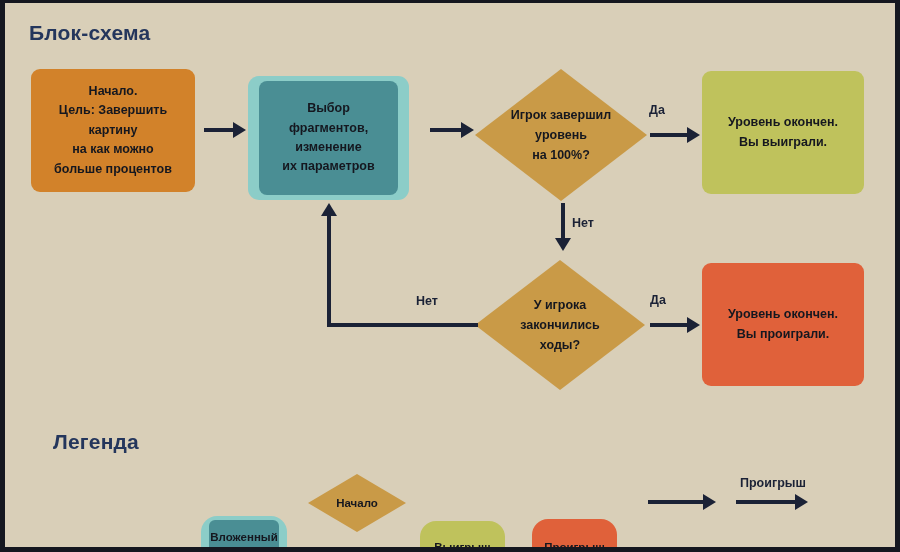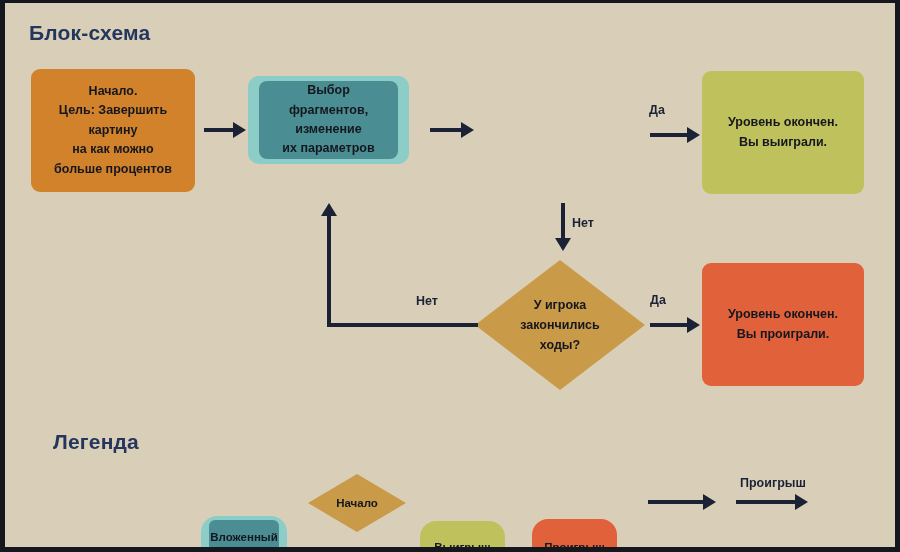--- a/index.html
+++ b/index.html
@@ -191,31 +191,35 @@
 
   <div class="node start-node" style="left:26px; top:66px; width:164px; height:123px;">
     <span class="lbl multiline">Начало.<br>Цель: Завершить<br>картину<br>на как можно<br>больше процентов</span>
   </div>
 
   <div class="arrow-h" style="left:199px; top:117px; width:42px; height:20px;">
     <div class="bar" style="width:31px;"></div>
     <div class="head"></div>
   </div>
 
-  <div class="node loop-node" style="left:243px; top:73px; width:161px; height:88px;">
+  <div class="node loop-node" style="left:243px; top:73px; width:161px; height:124px;">
     <div class="inner">
       <span class="lbl multiline">Выбор<br>фрагментов,<br>изменение<br>их параметров</span>
     </div>
   </div>
 
   <div class="arrow-h" style="left:425px; top:117px; width:44px; height:20px;">
     <div class="bar" style="width:32px;"></div>
     <div class="head"></div>
   </div>
 
+  <div class="diamond" style="left:470px; top:66px; width:172px; height:132px;">
+    <div class="shape"></div>
+    <div class="lbl multiline">Игрок завершил<br>уровень<br>на 100%?</div>
+  </div>
 
   <div class="arrow-h" style="left:645px; top:122px; width:50px; height:20px;">
     <div class="bar" style="width:38px;"></div>
     <div class="head"></div>
   </div>
   <div class="edge-label" style="left:644px; top:100px;">Да</div>
 
   <div class="node win-node" style="left:697px; top:68px; width:162px; height:123px;">
     <span class="lbl multiline">Уровень окончен.<br>Вы выиграли.</span>
   </div>

